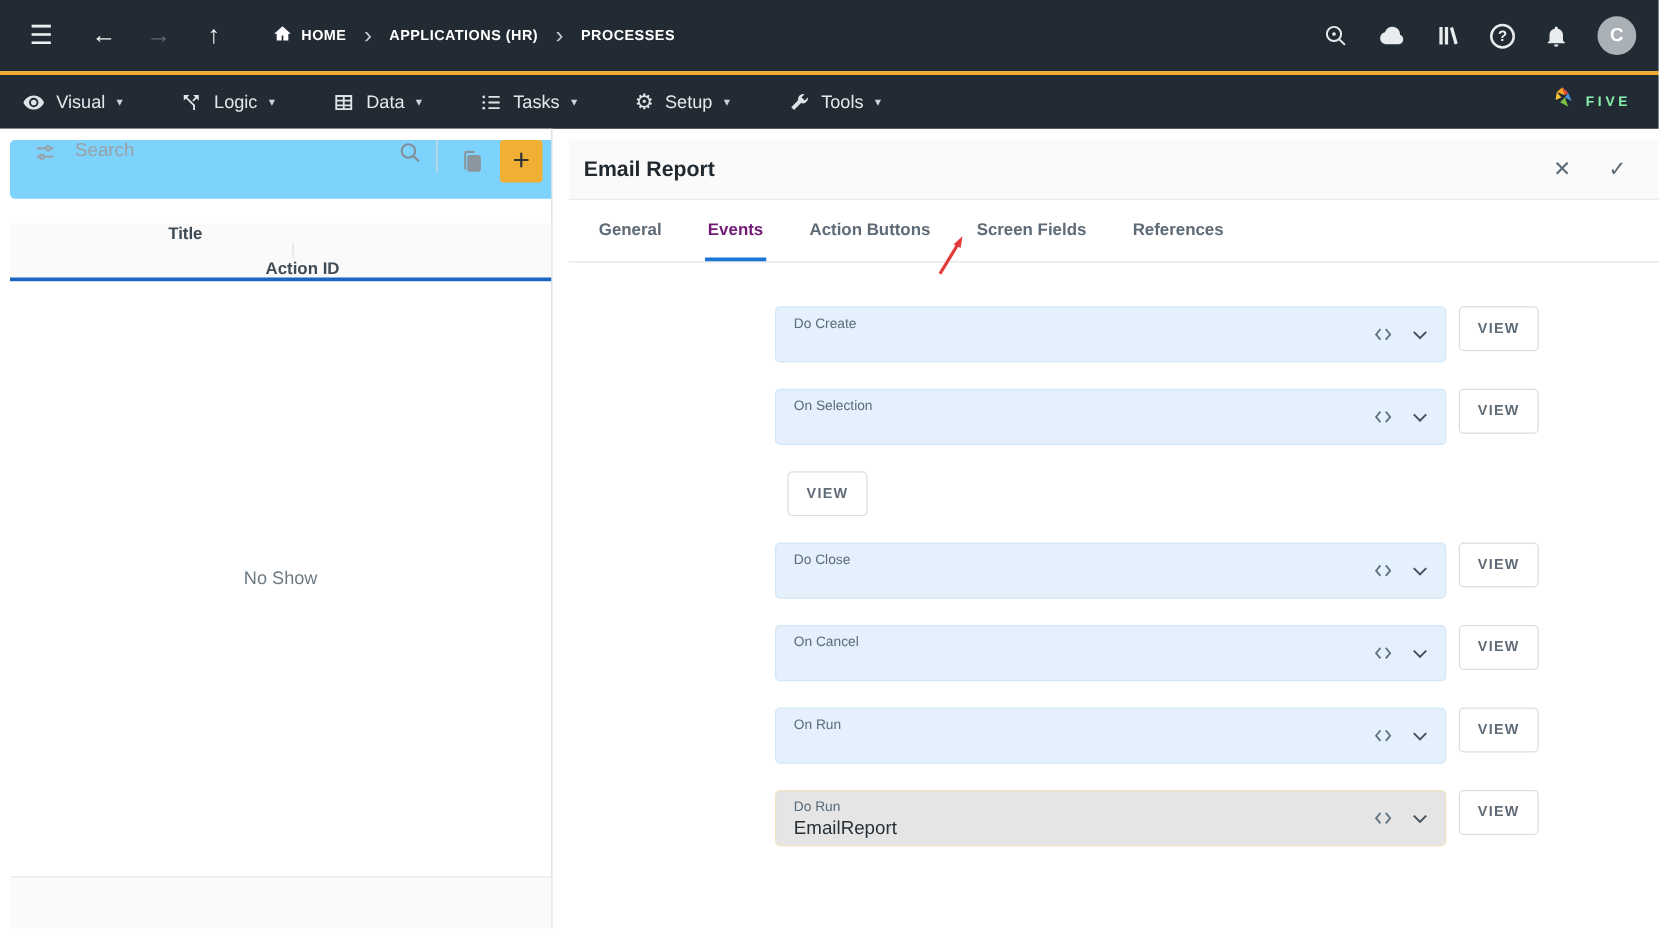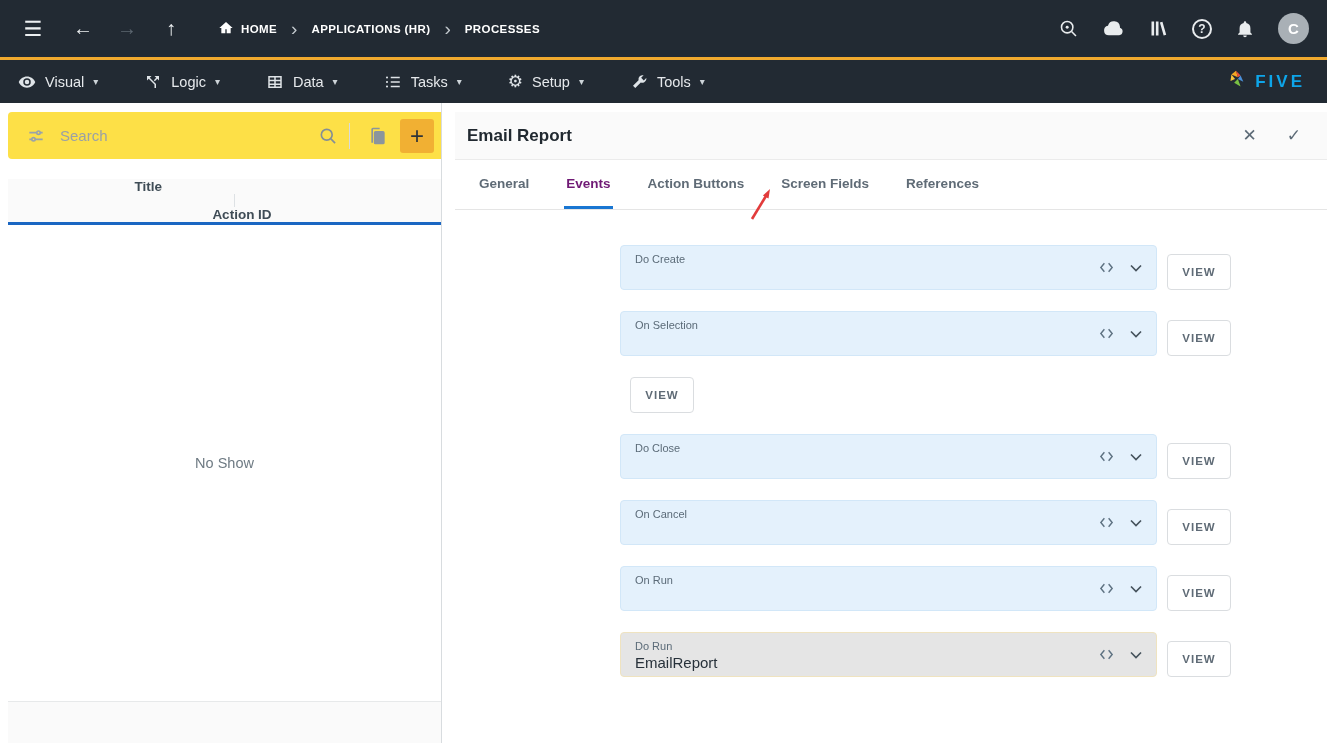--- a/index.html
+++ b/index.html
@@ -29,30 +29,30 @@
   .gold-line { height:3px; background:#f0a92e; }
 
   
   .menubar { height:43px; background:#222a33; display:flex; align-items:center; padding:0 18px; }
   .menu-item { display:flex; align-items:center; gap:9px; background:none; border:none; color:#e6e9ec;
                font-size:14.5px; cursor:pointer; margin-right:46px; }
   .menu-item .mi-icon { color:#dfe4e8; display:flex; align-items:center; }
   .menu-item .mi-icon.gear-glyph { font-size:17px; line-height:1; }
   .menu-caret { font-size:10px; color:#cdd4d9; }
   .brand { margin-left:auto; display:flex; align-items:center; gap:8px; padding-right:4px; }
-  .brand-text { color:#0ea5e9; font-weight:bold; font-size:17px; letter-spacing:3px; }
+  .brand-text { color:#86efac; font-weight:bold; font-size:11px; letter-spacing:3px; }
 
   
   .content { display:flex; height:640px; }
 
   
   .left-panel { width:442px; border-right:1px solid #d8dcdf; background:#fff; display:flex;
                 flex-direction:column; padding-left:8px; }
-  .search-row { margin-top:9px; height:47px; background:#fde047; border-radius:4px 0 0 4px;
-                display:flex; align-items:center; padding:0 7px 0 18px; }
+  .search-row { margin-top:9px; height:47px; background:#7dd3fc; border-radius:4px 0 0 4px;
+                display:flex; align-items:flex-start; padding:0 7px 0 18px; }
   .filter-ic { color:#99a2aa; display:flex; background:none; border:none; cursor:pointer; }
   .search-input { flex:1; border:none; background:transparent; outline:none; font-size:15px;
                   color:#333; margin-left:14px; }
   .search-input::placeholder { color:#9aa0a6; }
   .magnifier { color:#848e96; display:flex; background:none; border:none; cursor:pointer; }
   .v-div { width:1px; height:26px; background:#d7dadd; margin:0 11px; }
   .doc-btn { width:34px; height:34px; background:transparent; border:none; color:#8b959d;
              display:flex; align-items:center; justify-content:center; cursor:pointer; }
   .plus-btn { width:34px; height:34px; background:#f1b033; border:none; border-radius:3px;
               color:#2f3338; font-size:24px; line-height:1; display:flex; align-items:center;
@@ -74,21 +74,21 @@
   .detail-title { font-size:17px; font-weight:bold; color:#212930; }
   .header-actions { margin-left:auto; display:flex; align-items:center; gap:30px; }
   .hdr-icon-btn { background:none; border:none; font-size:17px; color:#5d6b77; cursor:pointer; }
   .tabs { height:50px; border-bottom:1px solid #e5e5e5; display:flex; align-items:stretch;
           padding-left:22px; gap:33px; }
   .tab { display:flex; align-items:center; background:none; border:none; border-bottom:3px solid transparent;
          font-size:13.5px; font-weight:bold; color:#5f6b76; cursor:pointer; padding:0 2px; }
   .tab.active { color:#701a75; border-bottom-color:#1976d2; }
 
   .fields { padding:35px 0 0 165px; }
-  .field-row { display:flex; align-items:flex-end; margin-bottom:21px; }
+  .field-row { display:flex; align-items:flex-start; margin-bottom:21px; }
   .field { width:537px; height:45px; background:#e4f1fc; border:1px solid #d2e7f8; border-radius:4px;
            display:flex; align-items:center; padding:0 10px 0 14px; cursor:pointer; }
   .field.highlight { background:#e5e5e5; border-color:#efe3c0; }
   .field-text { flex:1; display:flex; flex-direction:column; height:100%; padding-top:6px; }
   .field-label { font-size:11px; color:#5b6b78; line-height:14px; }
   .field-value { font-size:15px; color:#27313a; line-height:19px; min-height:19px; }
   .field-icons { display:flex; align-items:center; gap:11px; }
   .f-ic { background:none; border:none; display:flex; align-items:center; cursor:pointer; color:#5d7181; }
   .f-ic.chev { color:#45525c; }
   .view-btn { margin-left:10px; width:64px; height:36px; background:#fff; border:1px solid #dadde0;

